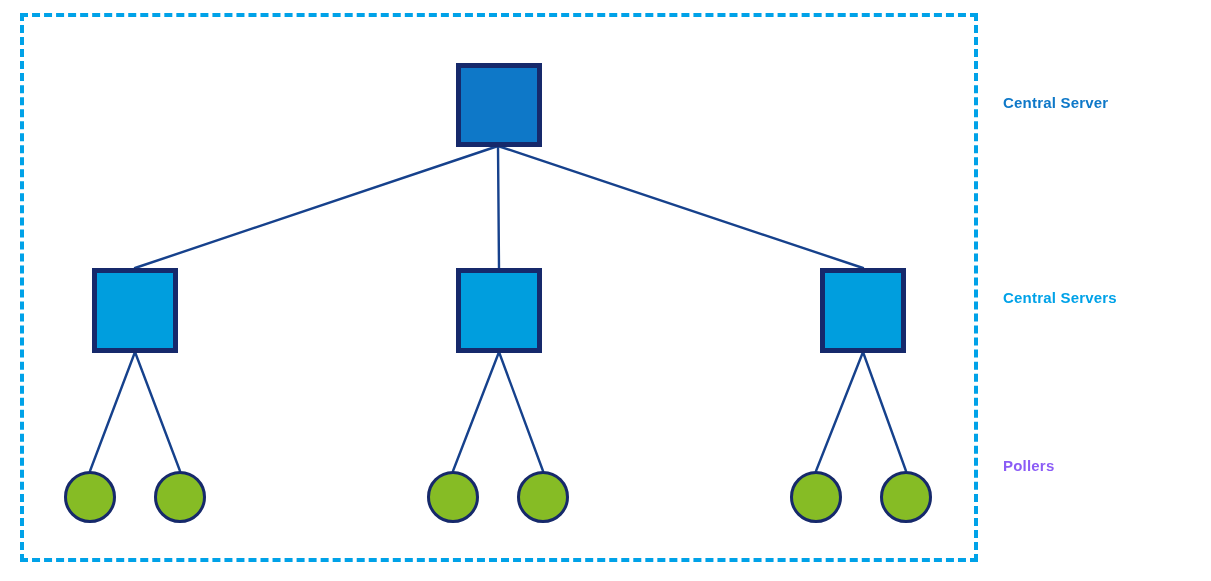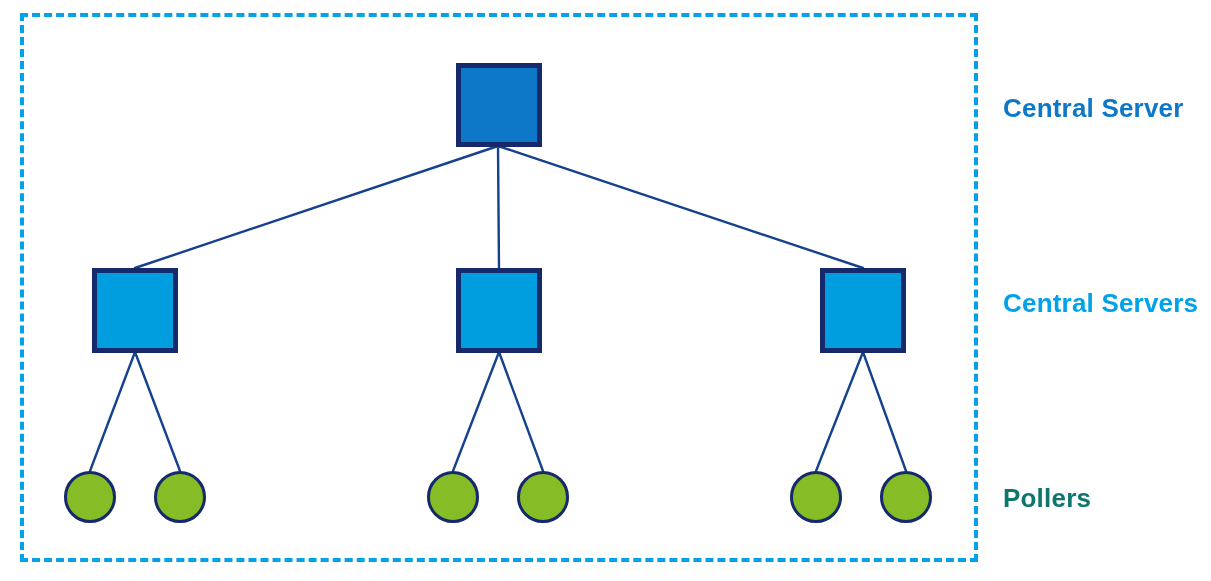--- a/index.html
+++ b/index.html
@@ -50,21 +50,21 @@
   }
   .node-circle {
     position: absolute;
     box-sizing: border-box;
     border: 3px solid #16296B;
     background: #86BC25;
     border-radius: 50%;
   }
   .legend-label {
     position: absolute;
-    font-size: 26px;
+    font-size: 15px;
     font-weight: bold;
     letter-spacing: 0.2px;
     white-space: nowrap;
     line-height: 1;
   }
 </style>
 </head>
 <body>
 
 <div id="diagram-root">
@@ -94,16 +94,16 @@
       <div class="node-circle" style="left: 154px; top: 471px; width: 52px; height: 52px; background: rgb(134, 188, 37); border-color: rgb(22, 41, 107);"></div>
       <div class="node-circle" style="left: 427px; top: 471px; width: 52px; height: 52px; background: rgb(134, 188, 37); border-color: rgb(22, 41, 107);"></div>
       <div class="node-circle" style="left: 517px; top: 471px; width: 52px; height: 52px; background: rgb(134, 188, 37); border-color: rgb(22, 41, 107);"></div>
       <div class="node-circle" style="left: 790px; top: 471px; width: 52px; height: 52px; background: rgb(134, 188, 37); border-color: rgb(22, 41, 107);"></div>
       <div class="node-circle" style="left: 880px; top: 471px; width: 52px; height: 52px; background: rgb(134, 188, 37); border-color: rgb(22, 41, 107);"></div>
     </div>
 
   <div id="legend-layer">
       <div class="legend-label" style="left: 1003px; top: 95px; color: rgb(14, 120, 200);">Central Server</div>
       <div class="legend-label" style="left: 1003px; top: 290px; color: rgb(0, 162, 232);">Central Servers</div>
-      <div class="legend-label" style="left: 1003px; top: 485px; color: #0f766e;">Pollers</div>
+      <div class="legend-label" style="left: 1003px; top: 458px; color: #8b5cf6;">Pollers</div>
     </div>
 
 </div>
 
 </body></html>

